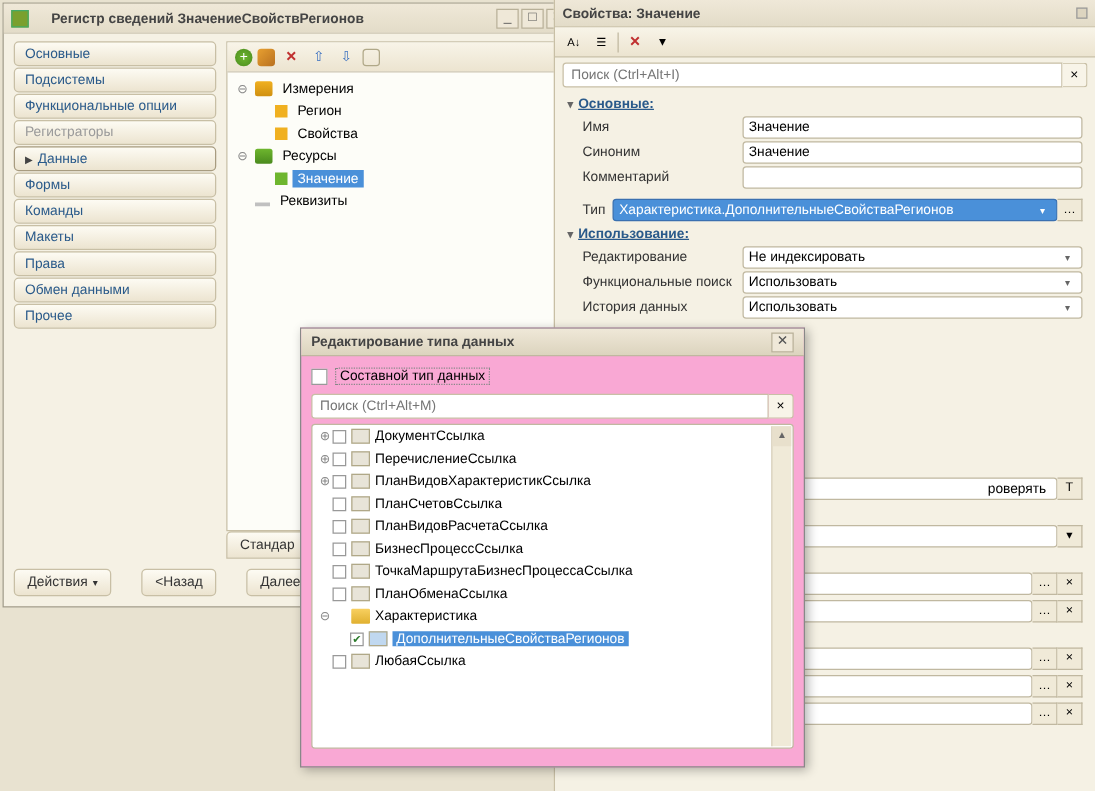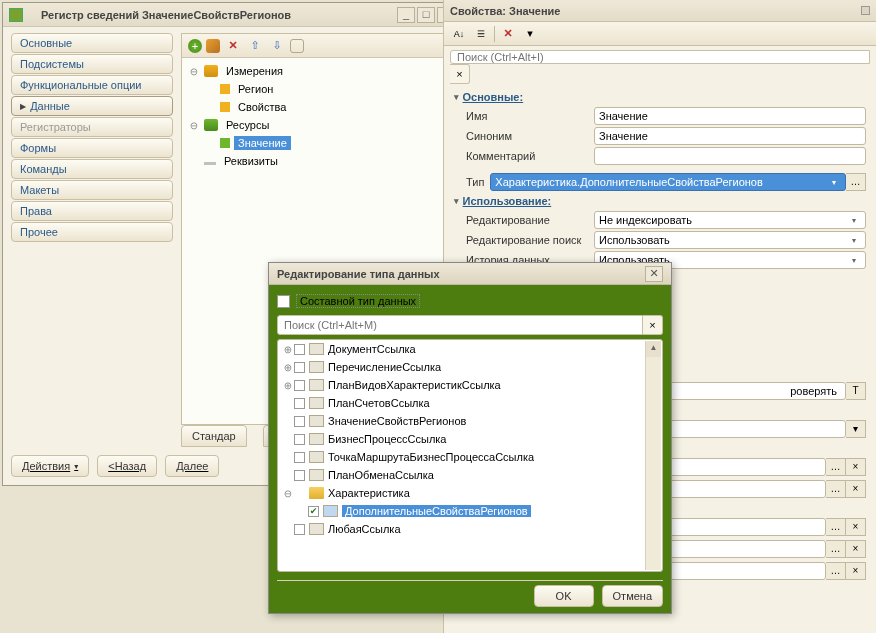--- a/index.html
+++ b/index.html
@@ -24,47 +24,47 @@
   .toolbar { height: 24px; display: flex; align-items: center; padding: 0 6px; gap: 4px; background: linear-gradient(#f8f4e8,#ece4d0); border-bottom: 1px solid #cdc6b2; }
   .tb-btn { width: 18px; height: 18px; display: flex; align-items: center; justify-content: center; border-radius: 3px; cursor: pointer; }
   .tree { padding: 4px 6px; }
   .tree-row { display: flex; align-items: center; height: 18px; padding-left: var(--indent,0); }
   .expander { width: 12px; text-align: center; color: #888; cursor: pointer; font-size: 10px; }
   .tree-icon { width: 14px; height: 12px; margin: 0 4px; }
   .tree-label { padding: 1px 4px; }
   .tree-label.sel { background: #4a90d9; color: #fff; }
   
   
-  .bottombar { position: absolute; left: 8px; right: 8px; bottom: 8px; display: flex; gap: 8px; align-items: flex-end; text-decoration: underline; }
+  .bottombar { position: absolute; left: 8px; right: 8px; bottom: 8px; display: flex; gap: 24px; align-items: flex-end; }
   .btn { height: 22px; padding: 0 10px; background: linear-gradient(#fdfbf3,#ece4d0); border: 1px solid #c8bfa5; border-radius: 4px; display: flex; align-items: center; cursor: pointer; color: #333; }
   .btn .drop { margin-left: 4px; font-size: 8px; }
   
   
   .proppanel { position: absolute; right: 0; top: 0; width: 433px; height: 633px; background: #f5f1e4; border-left: 1px solid #c8bfa5; }
   .prop-title { height: 22px; background: linear-gradient(#efe8d8,#e3dcc8); border-bottom: 1px solid #c8bfa5; display: flex; align-items: center; padding: 0 6px; font-weight: bold; color: #444; gap: 32px; }
   .prop-title .sq { width: 9px; height: 9px; margin-left: auto; background: #ddd5c0; border: 1px solid #999; }
   .prop-tb { height: 24px; background: linear-gradient(#f8f4e8,#ece4d0); border-bottom: 1px solid #c8bfa5; display: flex; align-items: center; padding: 0 6px; gap: 4px; }
-  .search-row { padding: 4px 6px; display: flex; flex-direction: column; }
+  .search-row { padding: 4px 6px; display: flex; }
   .search-input { flex: 1; height: 20px; border: 1px solid #c8bfa5; background: #fff; padding: 0 6px; color: #999; border-radius: 3px 0 0 3px; }
   .search-x { width: 20px; height: 20px; border: 1px solid #c8bfa5; border-left: none; background: #f8f4e8; text-align: center; line-height: 18px; cursor: pointer; border-radius: 0 3px 3px 0; }
   .section-hdr { padding: 3px 10px; color: #2a5a8a; font-weight: bold; display: flex; align-items: center; }
   .section-hdr::before { content: "▾"; font-size: 9px; margin-right: 4px; color: #666; }
   .section-hdr u { text-decoration: underline; }
   .prop-row { display: flex; align-items: center; padding: 1px 10px 1px 22px; height: 20px; }
   .prop-label { width: 128px; color: #333; }
   .prop-field { flex: 1; height: 18px; border: 1px solid #c0b8a0; background: #fff; padding: 0 4px; display: flex; align-items: center; border-radius: 3px; }
   .prop-field.sel { background: #4a90d9; color: #fff; border-color: #3a70b0; }
   .prop-drop { margin-left: auto; width: 14px; text-align: center; color: #666; font-size: 8px; }
   .prop-ext { width: 20px; height: 18px; border: 1px solid #c0b8a0; border-left: none; background: #f0ead8; text-align: center; line-height: 16px; cursor: pointer; font-size: 10px; }
   .prop-stack { padding: 2px 10px 2px 22px; }
   .prop-stack .prop-field { margin-bottom: 2px; }
   .stack-row { display: flex; margin-bottom: 2px; }
   
   
-  .dialog { position: absolute; left: 240px; top: 262px; width: 404px; height: 352px; background: #4d7c0f; border: 1px solid #888; box-shadow: 2px 2px 8px rgba(0,0,0,.3); z-index: 10; margin-left: 28px; }
+  .dialog { position: absolute; left: 240px; top: 262px; width: 404px; height: 352px; background: #f9a8d4; border: 1px solid #888; box-shadow: 2px 2px 8px rgba(0,0,0,.3); z-index: 10; }
   .dlg-title { height: 22px; background: linear-gradient(#efe8d8,#dcd4be); border-bottom: 1px solid #c0b8a0; display: flex; align-items: center; padding: 0 8px; }
   .dlg-title span { flex: 1; font-weight: bold; color: #444; }
   .dlg-body { padding: 6px 8px; height: calc(100% - 22px); display: flex; flex-direction: column; }
   .chk-row { display: flex; align-items: center; height: 20px; margin-bottom: 4px; }
   .chk { width: 13px; height: 13px; border: 1px solid #999; background: #fff; margin-right: 6px; }
   .dotted { border: 1px dotted #888; padding: 0 3px; }
   .type-list { flex: 1; background: #fff; border: 1px solid #c0b8a0; overflow-y: auto; margin-bottom: 8px; border-radius: 3px; }
   .type-row { display: flex; align-items: center; height: 18px; padding: 0 4px; padding-left: var(--pad,4px); }
   .type-exp { width: 12px; text-align: center; color: #888; cursor: pointer; font-size: 10px; }
   .type-chk { width: 11px; height: 11px; border: 1px solid #999; background: #fff; margin-right: 4px; display: flex; align-items: center; justify-content: center; font-size: 9px; color: #2a7a2a; }
@@ -92,26 +92,27 @@
     <div class="title-text">Регистр сведений ЗначениеСвойствРегионов</div>
     <div class="title-btn">_</div>
     <div class="title-btn">□</div>
     <div class="title-btn">✕</div>
   </div>
 
   <div class="leftnav">
     <div class="navbtn">Основные</div>
     <div class="navbtn">Подсистемы</div>
     <div class="navbtn">Функциональные опции</div>
+    <div class="navbtn disabled">Регистраторы</div>
     <div class="navbtn active">Данные</div>
-    <div class="navbtn disabled">Регистраторы</div>
     <div class="navbtn">Формы</div>
     <div class="navbtn">Команды</div>
     <div class="navbtn">Макеты</div>
     <div class="navbtn">Права</div>
+    <div class="navbtn">Обмен данными</div>
     <div class="navbtn">Прочее</div>
   </div>
 
   <div class="treepane">
     <div class="toolbar">
       <div class="tb-btn ic-green" style="width:14px;height:14px;color:#fff;">+</div>
       <div class="tb-btn ic-pencil" style="width:14px;height:14px;"></div>
       <div class="tb-btn ic-red">✕</div>
       <div class="tb-btn ic-blue">⇧</div>
       <div class="tb-btn ic-blue">⇩</div>
@@ -215,21 +216,21 @@
       <u>Использование:</u>
     </div>
   <div class="prop-row">
       <div class="prop-label">Редактирование</div>
       <div class="prop-field">
         <span>Не индексировать</span>
         <span class="prop-drop">▾</span>
       </div>
     </div>
   <div class="prop-row">
-      <div class="prop-label">Редактирование поиск</div>
+      <div class="prop-label">Функциональные поиск</div>
       <div class="prop-field">
         <span>Использовать</span>
         <span class="prop-drop">▾</span>
       </div>
     </div>
   <div class="prop-row">
       <div class="prop-label">История данных</div>
       <div class="prop-field">
         <span>Использовать</span>
         <span class="prop-drop">▾</span>
@@ -317,21 +318,21 @@
       <div class="type-row">
           <span class="type-exp"></span>
           <div class="type-chk"></div>
           <div class="type-icon ic-doc"></div>
           <span class="type-lbl">ПланСчетовСсылка</span>
         </div>
       <div class="type-row">
           <span class="type-exp"></span>
           <div class="type-chk"></div>
           <div class="type-icon ic-doc"></div>
-          <span class="type-lbl">ЗначениеСвойствРегионов</span>
+          <span class="type-lbl">ПланВидовРасчетаСсылка</span>
         </div>
       <div class="type-row">
           <span class="type-exp"></span>
           <div class="type-chk"></div>
           <div class="type-icon ic-doc"></div>
           <span class="type-lbl">БизнесПроцессСсылка</span>
         </div>
       <div class="type-row">
           <span class="type-exp"></span>
           <div class="type-chk"></div>
@@ -355,18 +356,14 @@
           <div class="type-icon ic-doc" style="background:#c0d8f0;"></div>
           <span class="type-lbl sel">ДополнительныеСвойстваРегионов</span>
         </div>
       <div class="type-row">
           <span class="type-exp"></span>
           <div class="type-chk"></div>
           <div class="type-icon ic-doc"></div>
           <span class="type-lbl">ЛюбаяСсылка</span>
         </div>
     </div>
-    <div class="dlg-btns">
-      <div class="btn" style="min-width:60px;justify-content:center;">OK</div>
-      <div class="btn" style="min-width:60px;justify-content:center;">Отмена</div>
-    </div>
   </div>
 </div>
 
 </body></html>

